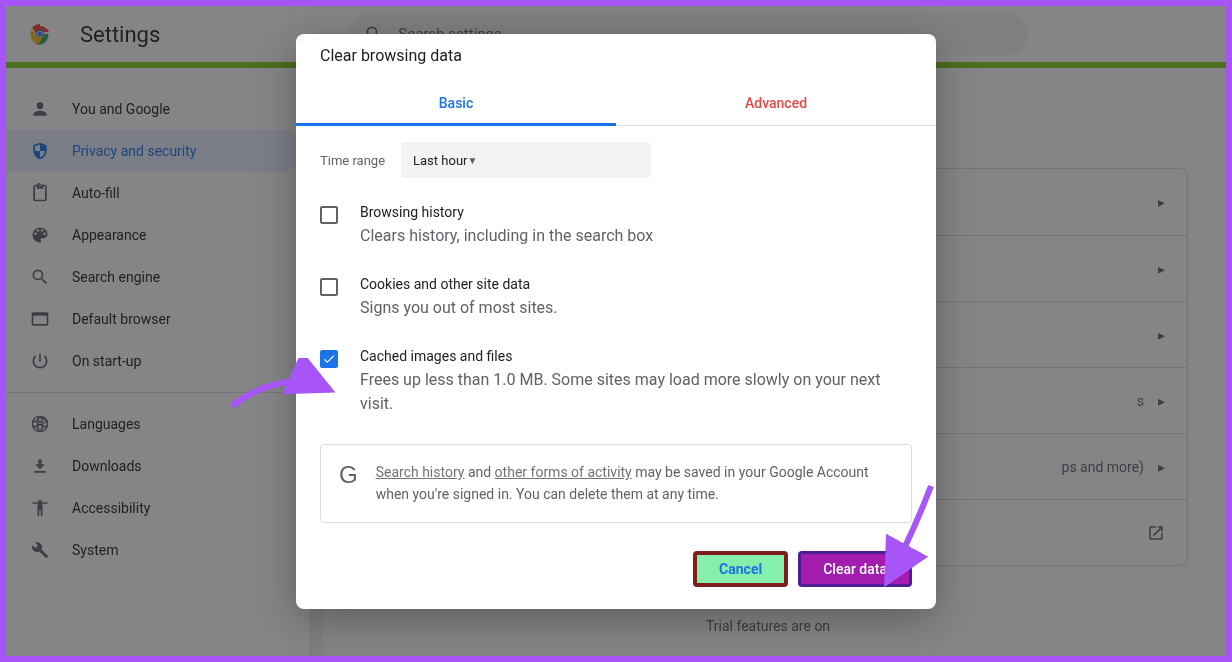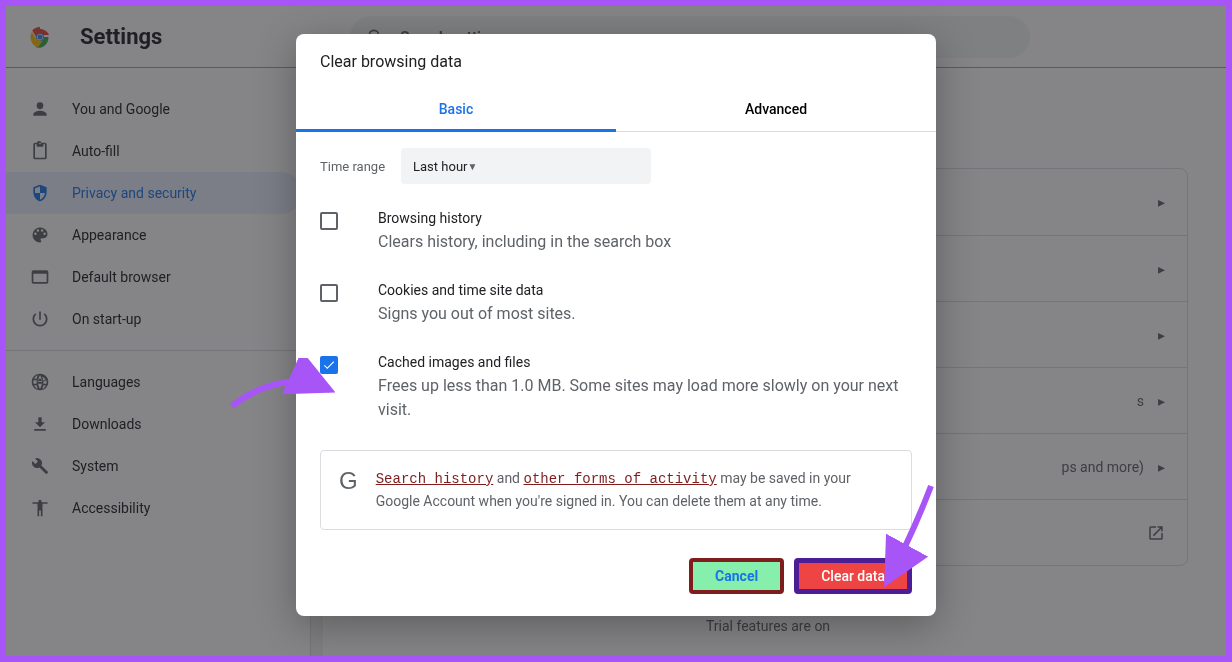--- a/index.html
+++ b/index.html
@@ -22,23 +22,22 @@
     background: #fff;
     position: relative;
     overflow: hidden;
   }
   
   .header {
     height: 62px;
     display: flex;
     align-items: center;
     padding: 0 22px;
-    border-bottom: 1px solid #84cc16;
+    border-bottom: 6px solid #84cc16;
     gap: 28px;
-    font-weight: bold;
   }
   .chrome-logo {
     width: 24px;
     height: 24px;
   }
   .header-title {
     font-size: 22px;
     color: #202124;
   }
   .search-wrap {
@@ -169,35 +168,35 @@
   }
   .dialog {
     margin-top: 28px;
     width: 640px;
     background: #fff;
     border-radius: 8px;
     box-shadow: 0 10px 40px rgba(0,0,0,0.3);
     overflow: hidden;
   }
   .dialog-title {
-    padding: 18px 24px 18px;
+    padding: 12px 24px 18px;
     font-size: 16px;
     color: #202124;
   }
   .tabs {
     display: flex;
     border-bottom: 1px solid #dadce0;
   }
   .tab {
     flex: 1;
     text-align: center;
     padding: 12px 0 14px;
     font-size: 14px;
     font-weight: 500;
-    color: #000000;
+    color: #ef4444;
     cursor: pointer;
     position: relative;
   }
   .tab.active {
     color: #1a73e8;
   }
   .tab.active::after {
     content: "";
     position: absolute;
     left: 0; right: 0; bottom: -1px;
@@ -228,21 +227,21 @@
     font-size: 13px;
     color: #202124;
     cursor: pointer;
   }
   .select .tri {
     font-size: 10px;
     color: #5f6368;
   }
   .check-row {
     display: flex;
-    gap: 40px;
+    gap: 22px;
     margin-bottom: 28px;
     align-items: flex-start;
   }
   .checkbox {
     width: 18px;
     height: 18px;
     border: 2px solid #5f6368;
     border-radius: 2px;
     margin-top: 2px;
     flex-shrink: 0;
@@ -286,24 +285,23 @@
     color: #5f6368;
     line-height: 1;
     margin-top: 2px;
   }
   .info-text {
     font-size: 14px;
     color: #5f6368;
     line-height: 1.6;
   }
   .info-text a {
-    color: #7f1d1d;
+    color: #737373;
     text-decoration: underline;
     cursor: pointer;
-    font-family: Liberation Mono, monospace;
   }
   .dialog-footer {
     display: flex;
     justify-content: flex-end;
     gap: 10px;
     padding: 18px 24px 22px;
   }
   .btn {
     height: 36px;
     padding: 0 22px;
@@ -314,22 +312,22 @@
     display: flex;
     align-items: center;
   }
   .btn.secondary {
     background: #86efac;
     border: 4px solid #7f1d1d;
     color: #1a73e8;
     font-weight: bold;
   }
   .btn.primary {
-    background: #ef4444;
-    border: 5px solid #4c1d95;
+    background: #a21caf;
+    border: 3px solid #4c1d95;
     color: #fff;
     text-align: right;
   }
   
   .arrow {
     position: absolute;
     pointer-events: none;
   }
 </style>
 </head>
@@ -358,40 +356,46 @@
 
   <div class="content">
     <div class="sidebar">
 
       <div class="sidebar-item">
         <svg class="side-icon" viewBox="0 0 24 24">
             <path d="M12 12a4 4 0 1 0-4-4 4 4 0 0 0 4 4zm0 2c-3 0-8 1.5-8 4.5V20h16v-1.5c0-3-5-4.5-8-4.5z"></path>
           </svg>
         <span>You and Google</span>
       </div>
+      <div class="sidebar-item active">
+        <svg class="side-icon" viewBox="0 0 24 24">
+            <path d="M12 2 4 5v6c0 5 3.4 9.7 8 11 4.6-1.3 8-6 8-11V5l-8-3zm0 10h6c-.5 3.7-2.8 7-6 8V12H6V6.3l6-2.2V12z"></path>
+          </svg>
+        <span>Privacy and security</span>
+      </div>
       <div class="sidebar-item">
         <svg class="side-icon" viewBox="0 0 24 24">
             <path d="M16 2h-2.2A3 3 0 0 0 11 0a3 3 0 0 0-2.8 2H6a2 2 0 0 0-2 2v16a2 2 0 0 0 2 2h12a2 2 0 0 0 2-2V4a2 2 0 0 0-2-2H16zM12 2a1 1 0 1 1-1 1 1 1 0 0 1 1-1zm6 18H6V4h2v3h8V4h2z"></path>
           </svg>
         <span>Auto-fill</span>
       </div>
-      <div class="sidebar-item active">
-        <svg class="side-icon" viewBox="0 0 24 24">
-            <path d="M12 2 4 5v6c0 5 3.4 9.7 8 11 4.6-1.3 8-6 8-11V5l-8-3zm0 10h6c-.5 3.7-2.8 7-6 8V12H6V6.3l6-2.2V12z"></path>
-          </svg>
-        <span>Privacy and security</span>
-      </div>
       <div class="sidebar-item">
         <svg class="side-icon" viewBox="0 0 24 24">
             <path d="M12 3a9 9 0 0 0 0 18c.8 0 1.5-.7 1.5-1.5 0-.4-.1-.7-.4-1-.2-.3-.4-.6-.4-1 0-.8.7-1.5 1.5-1.5H16a5 5 0 0 0 5-5c0-4.4-4-8-9-8zM6.5 12a1.5 1.5 0 1 1 0-3 1.5 1.5 0 0 1 0 3zm3-4a1.5 1.5 0 1 1 0-3 1.5 1.5 0 0 1 0 3zm5 0a1.5 1.5 0 1 1 0-3 1.5 1.5 0 0 1 0 3zm3 4a1.5 1.5 0 1 1 0-3 1.5 1.5 0 0 1 0 3z"></path>
           </svg>
         <span>Appearance</span>
       </div>
       <div class="sidebar-item">
         <svg class="side-icon" viewBox="0 0 24 24">
+            <path d="M15.5 14h-.79l-.28-.27A6.471 6.471 0 0 0 16 9.5 6.5 6.5 0 1 0 9.5 16a6.47 6.47 0 0 0 4.23-1.57l.27.28v.79l5 4.99L20.49 19l-4.99-5zM9.5 14A4.5 4.5 0 1 1 14 9.5 4.505 4.505 0 0 1 9.5 14z"></path>
+          </svg>
+        <span>Search engine</span>
+      </div>
+      <div class="sidebar-item">
+        <svg class="side-icon" viewBox="0 0 24 24">
             <path d="M20 4H4a2 2 0 0 0-2 2v12a2 2 0 0 0 2 2h16a2 2 0 0 0 2-2V6a2 2 0 0 0-2-2zm0 14H4V8h16v10z"></path>
           </svg>
         <span>Default browser</span>
       </div>
       <div class="sidebar-item">
         <svg class="side-icon" viewBox="0 0 24 24">
             <path d="M13 3h-2v10h2V3zm4.8 2.2-1.4 1.4A7 7 0 1 1 7.6 6.6L6.2 5.2a9 9 0 1 0 11.6 0z"></path>
           </svg>
         <span>On start-up</span>
       </div>
@@ -405,29 +409,29 @@
         <span>Languages</span>
       </div>
       <div class="sidebar-item">
         <svg class="side-icon" viewBox="0 0 24 24">
             <path d="M19 18H5v2h14v-2zm-7-2 6-6h-4V4h-4v6H6l6 6z"></path>
           </svg>
         <span>Downloads</span>
       </div>
       <div class="sidebar-item">
         <svg class="side-icon" viewBox="0 0 24 24">
+            <path d="M12 2a2 2 0 1 1-2 2 2 2 0 0 1 2-2zm9 5h-6v15h-2v-7h-2v7H9V7H3V5h18z"></path>
+          </svg>
+        <span>Accessibility</span>
+      </div>
+      <div class="sidebar-item">
+        <svg class="side-icon" viewBox="0 0 24 24">
             <path d="M22 19.6 13.7 11.3A6 6 0 0 0 6 3l3.5 3.5-3 3L3 6a6 6 0 0 0 8.3 7.7L19.6 22l2.4-2.4z"></path>
           </svg>
         <span>System</span>
-      </div>
-      <div class="sidebar-item">
-        <svg class="side-icon" viewBox="0 0 24 24">
-            <path d="M12 2a2 2 0 1 1-2 2 2 2 0 0 1 2-2zm9 5h-6v15h-2v-7h-2v7H9V7H3V5h18z"></path>
-          </svg>
-        <span>Accessibility</span>
       </div>
     </div>
 
     <div class="main">
       <div class="scroll-track">
         <div class="scroll-indicator"></div>
       </div>
       <div class="card" style="margin-top:100px">
         <div class="card-row">
             <span class="chev-right">▸</span>
@@ -476,21 +480,21 @@
           <div class="checkbox"></div>
           <div class="check-text">
             <div class="ct-title">Browsing history</div>
             <div class="ct-desc">Clears history, including in the search box</div>
           </div>
         </div>
 
         <div class="check-row">
           <div class="checkbox"></div>
           <div class="check-text">
-            <div class="ct-title">Cookies and time site data</div>
+            <div class="ct-title">Cookies and other site data</div>
             <div class="ct-desc">Signs you out of most sites.</div>
           </div>
         </div>
 
         <div class="check-row">
           <div class="checkbox checked">
             <svg viewBox="0 0 24 24">
                 <path d="M9 16.2 4.8 12l-1.4 1.4L9 19 21 7l-1.4-1.4z"></path>
               </svg>
           </div>

